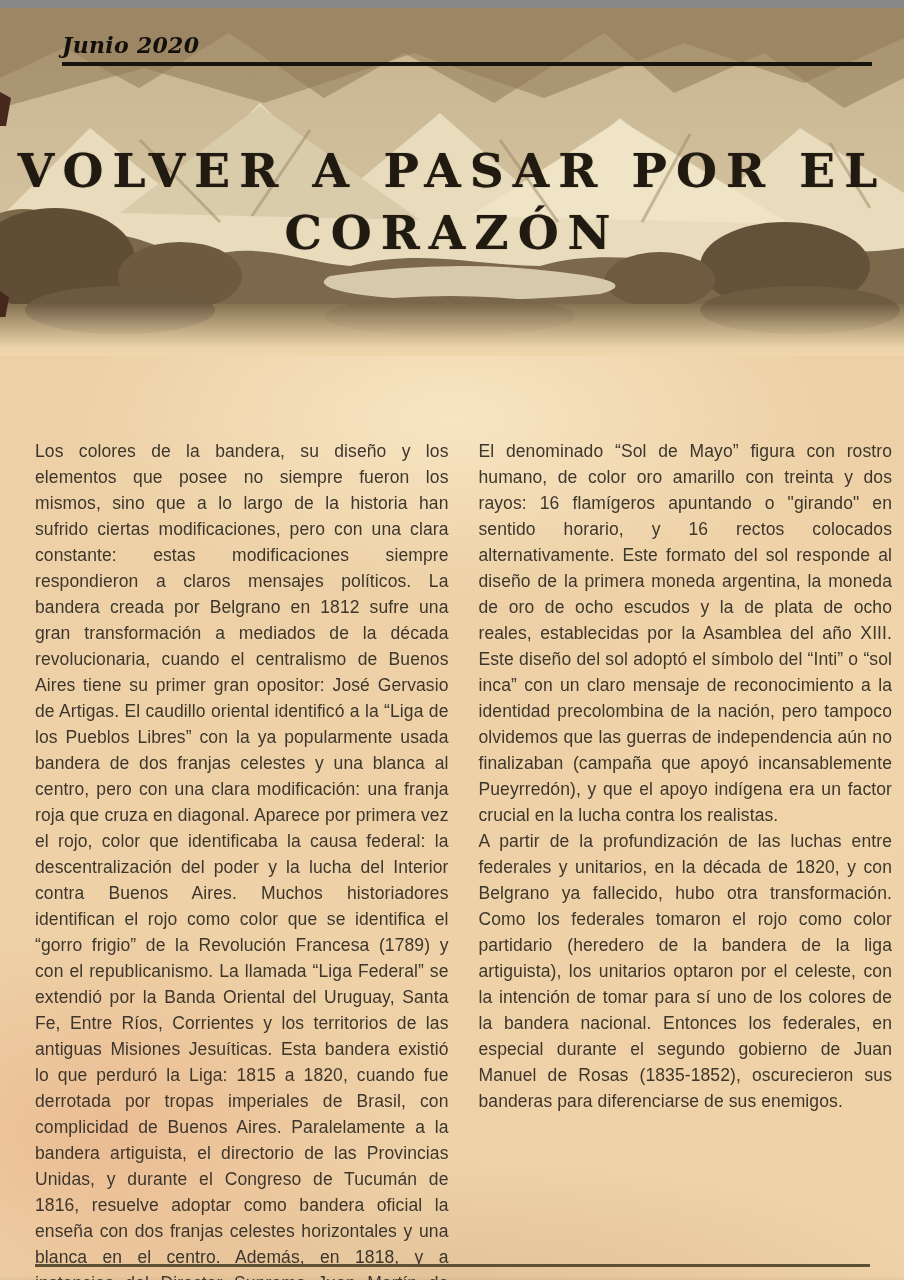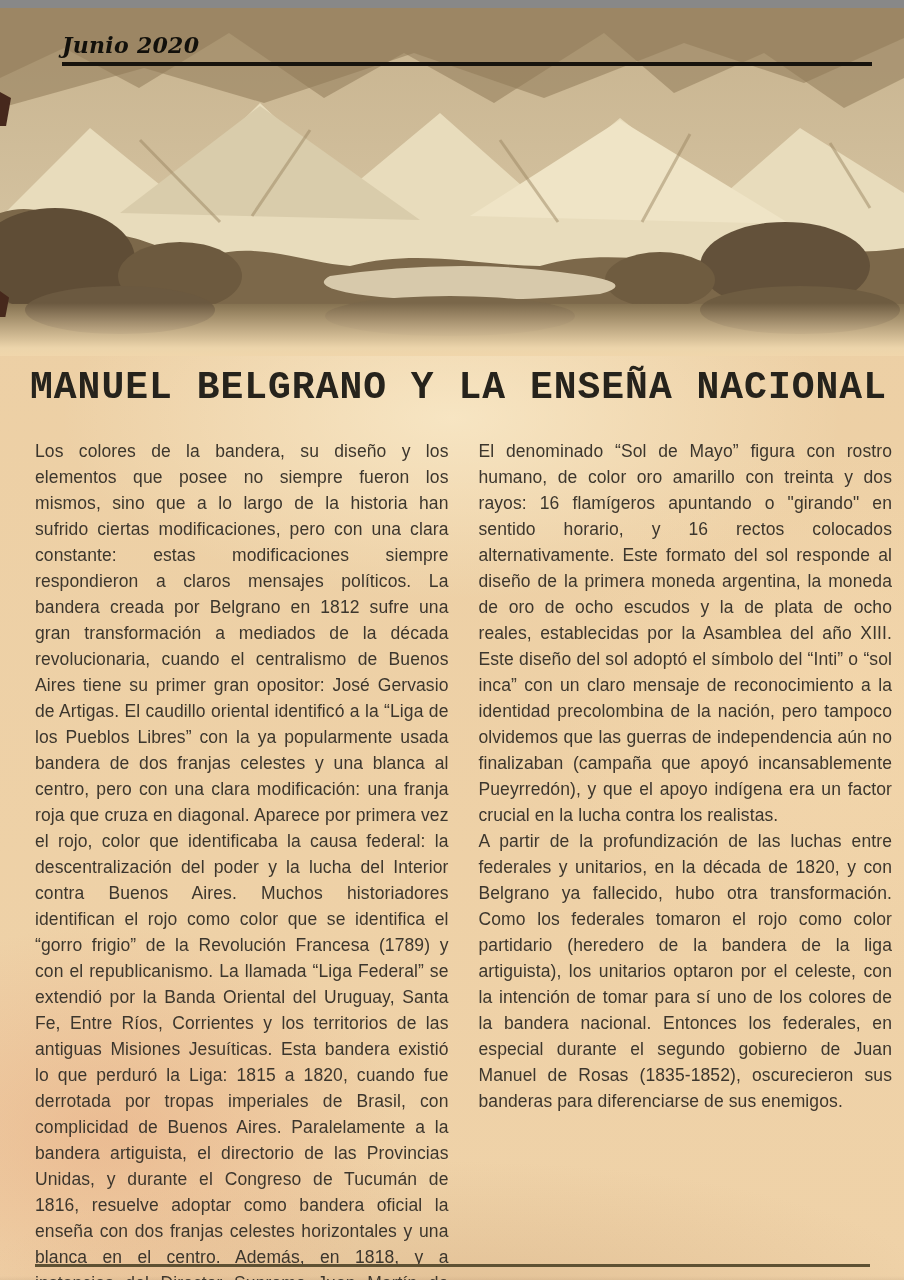--- a/index.html
+++ b/index.html
@@ -126,22 +126,25 @@
     </svg>
     <div class="film-mark m1"></div>
     <div class="film-mark m2"></div>
   </div>
 
   <div class="masthead">
     <span>Junio 2020</span>
   </div>
   <div class="masthead-rule"></div>
 
+  <div class="hero-title">
+    <div>VOLVER A PASAR POR EL</div>
+    <div>CORAZÓN</div>
+  </div>
 
-  <div class="headline">MANUEL BELGRANO Y LA ENSEÑA NACIONAL</div>
 
   <div class="columns">
     <div class="col">
       <p>Los colores de la bandera, su diseño y los elementos que posee no siempre fueron los mismos, sino que a lo largo de la historia han sufrido ciertas modificaciones, pero con una clara constante: estas modificaciones siempre respondieron a claros mensajes políticos. La bandera creada por Belgrano en 1812 sufre una gran transformación a mediados de la década revolucionaria, cuando el centralismo de Buenos Aires tiene su primer gran opositor: José Gervasio de Artigas. El caudillo oriental identificó a la “Liga de los Pueblos Libres” con la ya popularmente usada bandera de dos franjas celestes y una blanca al centro, pero con una clara modificación: una franja roja que cruza en diagonal. Aparece por primera vez el rojo, color que identificaba la causa federal: la descentralización del poder y la lucha del Interior contra Buenos Aires. Muchos historiadores identifican el rojo como color que se identifica el “gorro frigio” de la Revolución Francesa (1789) y con el republicanismo. La llamada “Liga Federal” se extendió por la Banda Oriental del Uruguay, Santa Fe, Entre Ríos, Corrientes y los territorios de las antiguas Misiones Jesuíticas. Esta bandera existió lo que perduró la Liga: 1815 a 1820, cuando fue derrotada por tropas imperiales de Brasil, con complicidad de Buenos Aires. Paralelamente a la bandera artiguista, el directorio de las Provincias Unidas, y durante el Congreso de Tucumán de 1816, resuelve adoptar como bandera oficial la enseña con dos franjas celestes horizontales y una blanca en el centro. Además, en 1818, y a instancias del Director Supremo Juan Martín de Pueyrredón, se agregó el sol en el centro.</p>
     </div>
     <div class="col">
       <p>El denominado “Sol de Mayo” figura con rostro humano, de color oro amarillo con treinta y dos rayos: 16 flamígeros apuntando o "girando" en sentido horario, y 16 rectos colocados alternativamente. Este formato del sol responde al diseño de la primera moneda argentina, la moneda de oro de ocho escudos y la de plata de ocho reales, establecidas por la Asamblea del año XIII. Este diseño del sol adoptó el símbolo del “Inti” o “sol inca” con un claro mensaje de reconocimiento a la identidad precolombina de la nación, pero tampoco olvidemos que las guerras de independencia aún no finalizaban (campaña que apoyó incansablemente Pueyrredón), y que el apoyo indígena era un factor crucial en la lucha contra los realistas.</p>
       <p>A partir de la profundización de las luchas entre federales y unitarios, en la década de 1820, y con Belgrano ya fallecido, hubo otra transformación. Como los federales tomaron el rojo como color partidario (heredero de la bandera de la liga artiguista), los unitarios optaron por el celeste, con la intención de tomar para sí uno de los colores de la bandera nacional. Entonces los federales, en especial durante el segundo gobierno de Juan Manuel de Rosas (1835-1852), oscurecieron sus banderas para diferenciarse de sus enemigos.</p>
     </div>
   </div>

